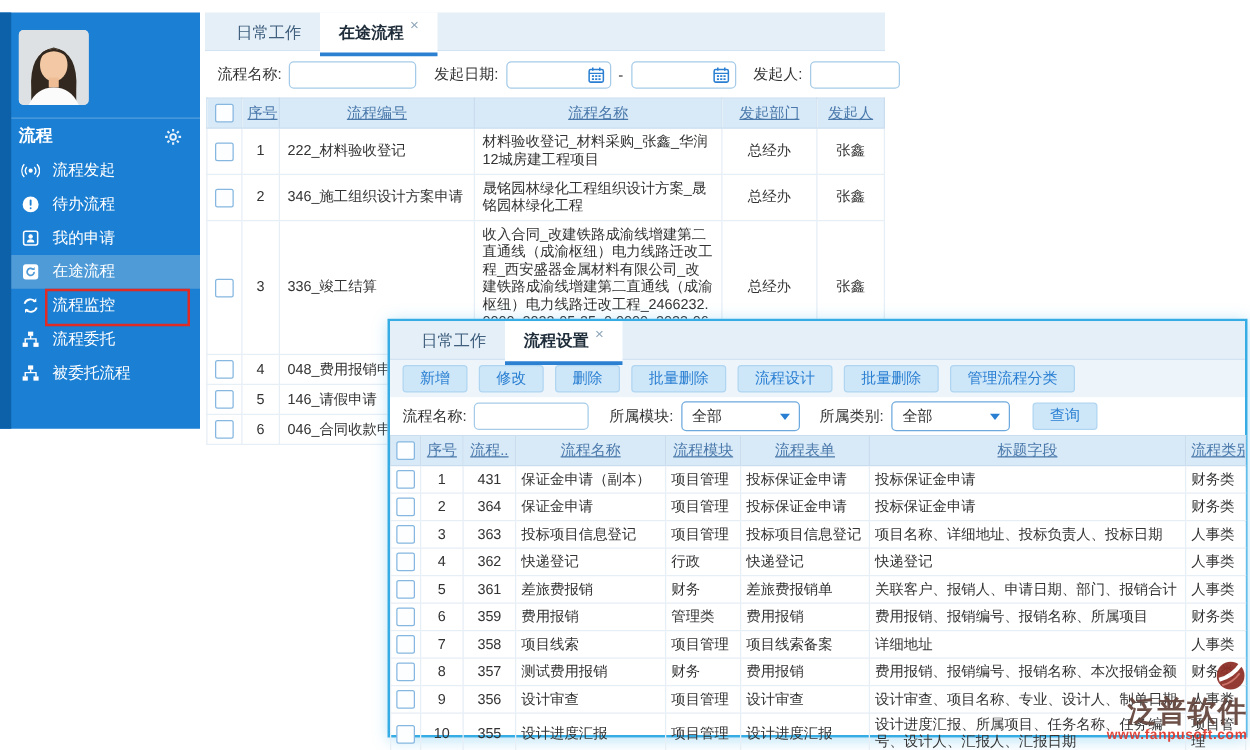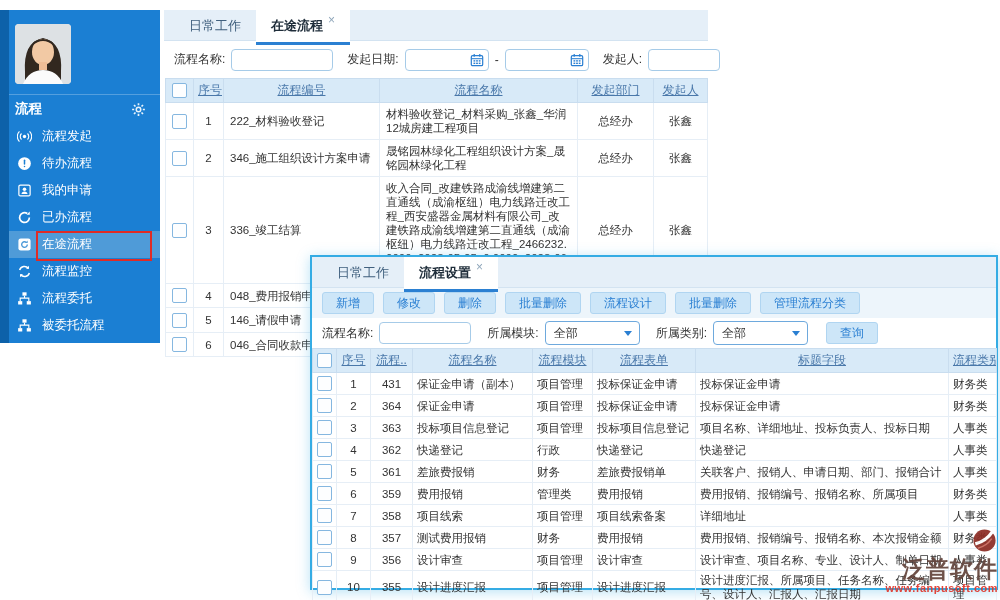--- a/index.html
+++ b/index.html
@@ -48,21 +48,21 @@
   .win1{position:absolute;left:164px;top:10px;width:544px;background:#fff;z-index:1;}
   .win1 .filterbar{height:37px;padding:0 10px;}
   .win1 .grid{width:542px;margin-left:1px;}
 
   
   .win2{position:absolute;left:310px;top:255px;width:688px;height:335px;box-sizing:border-box;
         background:#fff;border:2px solid #35ace4;box-shadow:0 2px 12px rgba(53,172,228,.35);z-index:10;}
   .toolbar{height:30px;display:flex;align-items:center;gap:9px;padding:0 10px;background:#edf5fb;}
   .pill{background:#cde6f8;border:1px solid #b0d5f1;color:#2a7fd2;border-radius:3px;
         font-size:12px;padding:4px 13px;line-height:1;cursor:pointer;white-space:nowrap;
-        font-family:Liberation Serif, serif;}
+        font-family:Liberation Mono, monospace;}
   .win2 .filterbar{height:30px;padding:0 10px;}
   .selectbox{position:relative;width:95px;height:24px;border:1px solid #6ea9dd;border-radius:4px;
              display:flex;align-items:center;padding:0 8px;box-sizing:border-box;font-size:12px;
              color:#333;cursor:pointer;background:#fff;}
   .caret{position:absolute;right:7px;top:9px;width:0;height:0;border-left:4.5px solid transparent;
          border-right:4.5px solid transparent;border-top:5.5px solid #2a7fd2;}
   .win2 .grid{width:684px;}
   .win2 .grid td{padding:2px 4px;height:17px;}
 
   
@@ -120,27 +120,20 @@
           </svg>
         <span>待办流程</span>
       </div>
       <div class="nav-item">
         <svg class="icon15" viewBox="0 0 16 16">
             <rect x="2" y="2.2" width="12" height="11.6" rx="1.6" fill="none" stroke="#fff" stroke-width="1.3"></rect>
             <circle cx="8" cy="6.6" r="1.9" fill="#fff"></circle>
             <path d="M4.8 11.8c0-1.9 1.4-2.8 3.2-2.8s3.2.9 3.2 2.8z" fill="#fff"></path>
           </svg>
         <span>我的申请</span>
-      </div>
-      <div class="nav-item">
-        <svg class="icon15" viewBox="0 0 16 16">
-            <path d="M13.2 8A5.2 5.2 0 1 1 11 3.8" fill="none" stroke="#fff" stroke-width="1.8"></path>
-            <path d="M13.6 1.6v3.4h-3.4z" fill="#fff"></path>
-          </svg>
-        <span>已办流程</span>
       </div>
       <div class="nav-item selected">
         <svg class="icon15" viewBox="0 0 16 16">
             <rect x="1.5" y="1.5" width="13" height="13" rx="2.5" fill="#fff"></rect>
             <path d="M11 8a3 3 0 1 1-1.1-2.3" fill="none" stroke="#4f9bd8" stroke-width="1.5"></path>
             <path d="M11.4 3.8v2.6H8.8z" fill="#4f9bd8"></path>
           </svg>
         <span>在途流程</span>
       </div>
       <div class="nav-item">

